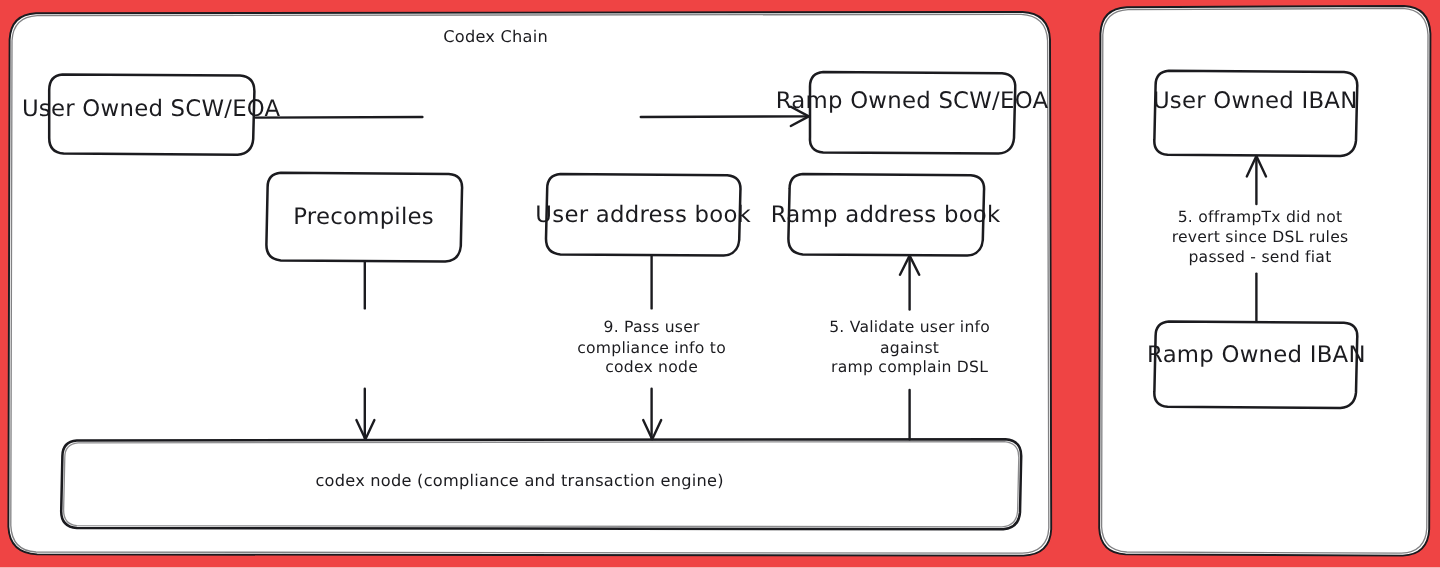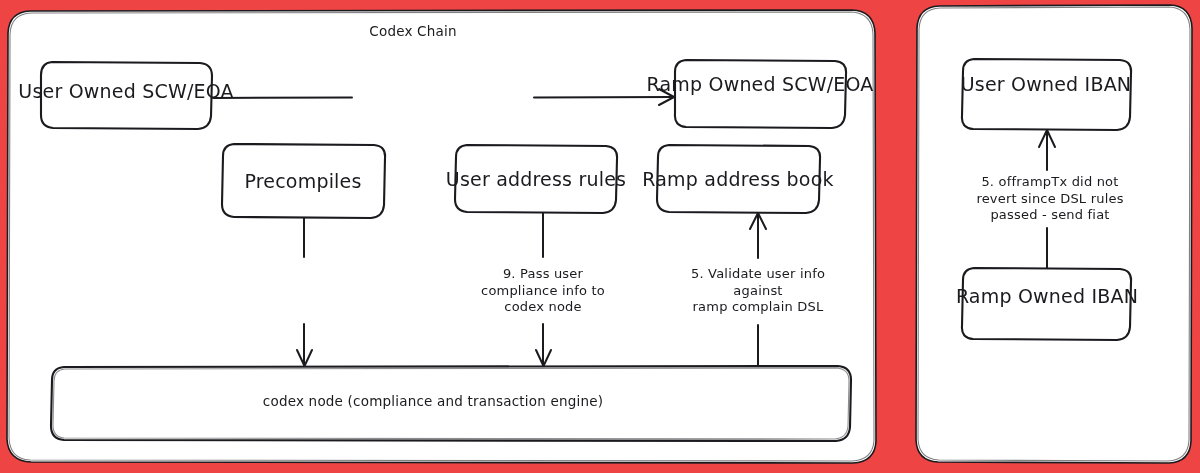--- a/index.html
+++ b/index.html
@@ -155,21 +155,21 @@
   </svg>
 
   <div class="txt t-title" style="left:413px; top:32px;">Codex Chain</div>
 
   <div class="txt t-node" style="left:126px; top:91px;">User Owned SCW/EOA</div>
 
   <div class="txt t-node" style="left:760px; top:84px;">Ramp Owned SCW/EOA</div>
 
   <div class="txt t-node" style="left:303px; top:181px;text-align:right;">Precompiles</div>
 
-  <div class="txt t-node" style="left:536px; top:179px;">User address rules</div>
+  <div class="txt t-node" style="left:536px; top:179px;">User address book</div>
 
   <div class="txt t-bar" style="left:433px; top:402px;">codex node (compliance and transaction engine)</div>
 
   <div class="txt t-node" style="left:738px; top:179px;">Ramp address book</div>
 
   <div class="txt t-node" style="left:1046px; top:84px;">User Owned IBAN</div>
 
   <div class="txt t-node" style="left:1047px; top:296px;">Ramp Owned IBAN</div>
 
 

